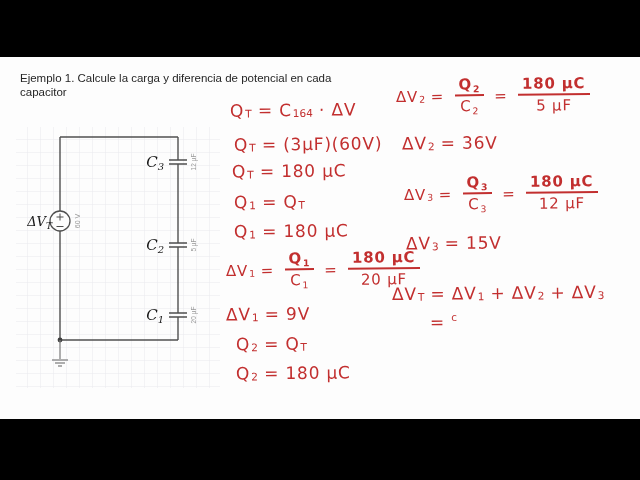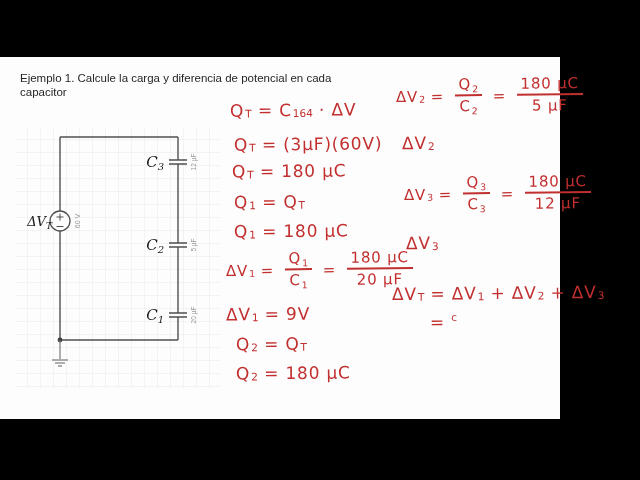--- a/index.html
+++ b/index.html
@@ -4,40 +4,40 @@
 <style>
   html,body{margin:0;padding:0;}
   body{
     width:640px;height:480px;position:relative;overflow:hidden;
     background:#000;font-family:"Liberation Sans",sans-serif;
   }
   .bar{position:absolute;left:0;width:640px;background:#000;}
   .bar.top{top:0;height:57px;}
   .bar.bottom{top:419px;height:61px;}
   .frame{
-    position:absolute;top:57px;left:0;width:560px;height:362px;
+    position:absolute;top:57px;left:0;width:640px;height:362px;
     background:#fdfdfd;
   }
   .title{
     position:absolute;top:14px;left:20px;width:345px;
     font-size:11.5px;line-height:14px;color:#262626;
     font-family:"Liberation Sans",sans-serif;
   }
   .circuit-svg{position:absolute;left:14px;top:69px;}
   
   .eq{
     position:absolute;display:flex;align-items:center;white-space:pre;
     color:#c22f2f;font-family:"DejaVu Sans",sans-serif;
     font-size:17px;letter-spacing:0.8px;transform:rotate(-0.6deg);
   }
   .eq.fr{font-size:15px;}
   .sb{font-size:0.62em;position:relative;top:0.3em;margin-left:1px;letter-spacing:0;}
   .sp{font-size:0.62em;position:relative;top:-0.5em;}
   .frac{display:inline-flex;flex-direction:column;align-items:center;vertical-align:middle;margin:0 5px;line-height:1.15;}
-  .frac .num{padding:0 4px 1px 4px;border-bottom:2px solid currentColor;}
+  .frac .num{padding:0 4px 1px 4px;border-bottom:2px solid currentColor;font-weight:bold;}
   .frac .den{padding-top:2px;}
   
   .c1-0{top:43px;left:230px;}
   .c1-1{top:77px;left:234px;}
   .c1-2{top:104px;left:232px;}
   .c1-3{top:135px;left:234px;}
   .c1-4{top:164px;left:234px;}
   .c1-5{top:193px;left:226px;}
   .c1-6{top:247px;left:226px;}
   .c1-7{top:277px;left:236px;}
@@ -122,21 +122,21 @@
   <div class="eq c1-1"><span>Q</span><span class="sb">T</span><span> = (3µF)(60V)</span></div>
   <div class="eq c1-2"><span>Q</span><span class="sb">T</span><span> = 180 µC</span></div>
   <div class="eq c1-3"><span>Q</span><span class="sb">1</span><span> = </span><span>Q</span><span class="sb">T</span></div>
   <div class="eq c1-4"><span>Q</span><span class="sb">1</span><span> = 180 µC</span></div>
   <div class="eq fr c1-5"><span>ΔV</span><span class="sb">1</span><span> = </span><span class="frac"><span class="num"><span>Q</span><span class="sb">1</span></span><span class="den"><span>C</span><span class="sb">1</span></span></span><span> = </span><span class="frac"><span class="num"><span>180 µC</span></span><span class="den"><span>20 µF</span></span></span></div>
   <div class="eq c1-6"><span>ΔV</span><span class="sb">1</span><span> = 9V</span></div>
   <div class="eq c1-7"><span>Q</span><span class="sb">2</span><span> = </span><span>Q</span><span class="sb">T</span></div>
   <div class="eq c1-8"><span>Q</span><span class="sb">2</span><span> = 180 µC</span></div>
 
   <div class="eq fr c2-0"><span>ΔV</span><span class="sb">2</span><span> = </span><span class="frac"><span class="num"><span>Q</span><span class="sb">2</span></span><span class="den"><span>C</span><span class="sb">2</span></span></span><span> = </span><span class="frac"><span class="num"><span>180 µC</span></span><span class="den"><span>5 µF</span></span></span></div>
-  <div class="eq c2-1"><span>ΔV</span><span class="sb">2</span></div>
+  <div class="eq c2-1"><span>ΔV</span><span class="sb">2</span><span> = 36V</span></div>
   <div class="eq fr c2-2"><span>ΔV</span><span class="sb">3</span><span> = </span><span class="frac"><span class="num"><span>Q</span><span class="sb">3</span></span><span class="den"><span>C</span><span class="sb">3</span></span></span><span> = </span><span class="frac"><span class="num"><span>180 µC</span></span><span class="den"><span>12 µF</span></span></span></div>
-  <div class="eq c2-3"><span>ΔV</span><span class="sb">3</span></div>
+  <div class="eq c2-3"><span>ΔV</span><span class="sb">3</span><span> = 15V</span></div>
   <div class="eq c2-4"><span>ΔV</span><span class="sb">T</span><span> = </span><span>ΔV</span><span class="sb">1</span><span> + </span><span>ΔV</span><span class="sb">2</span><span> + </span><span>ΔV</span><span class="sb">3</span></div>
   <div class="eq c2-5"><span>= </span><span class="sp">c</span></div>
 
 </div>
 
 <div class="bar bottom"></div>
 
 </body></html>

